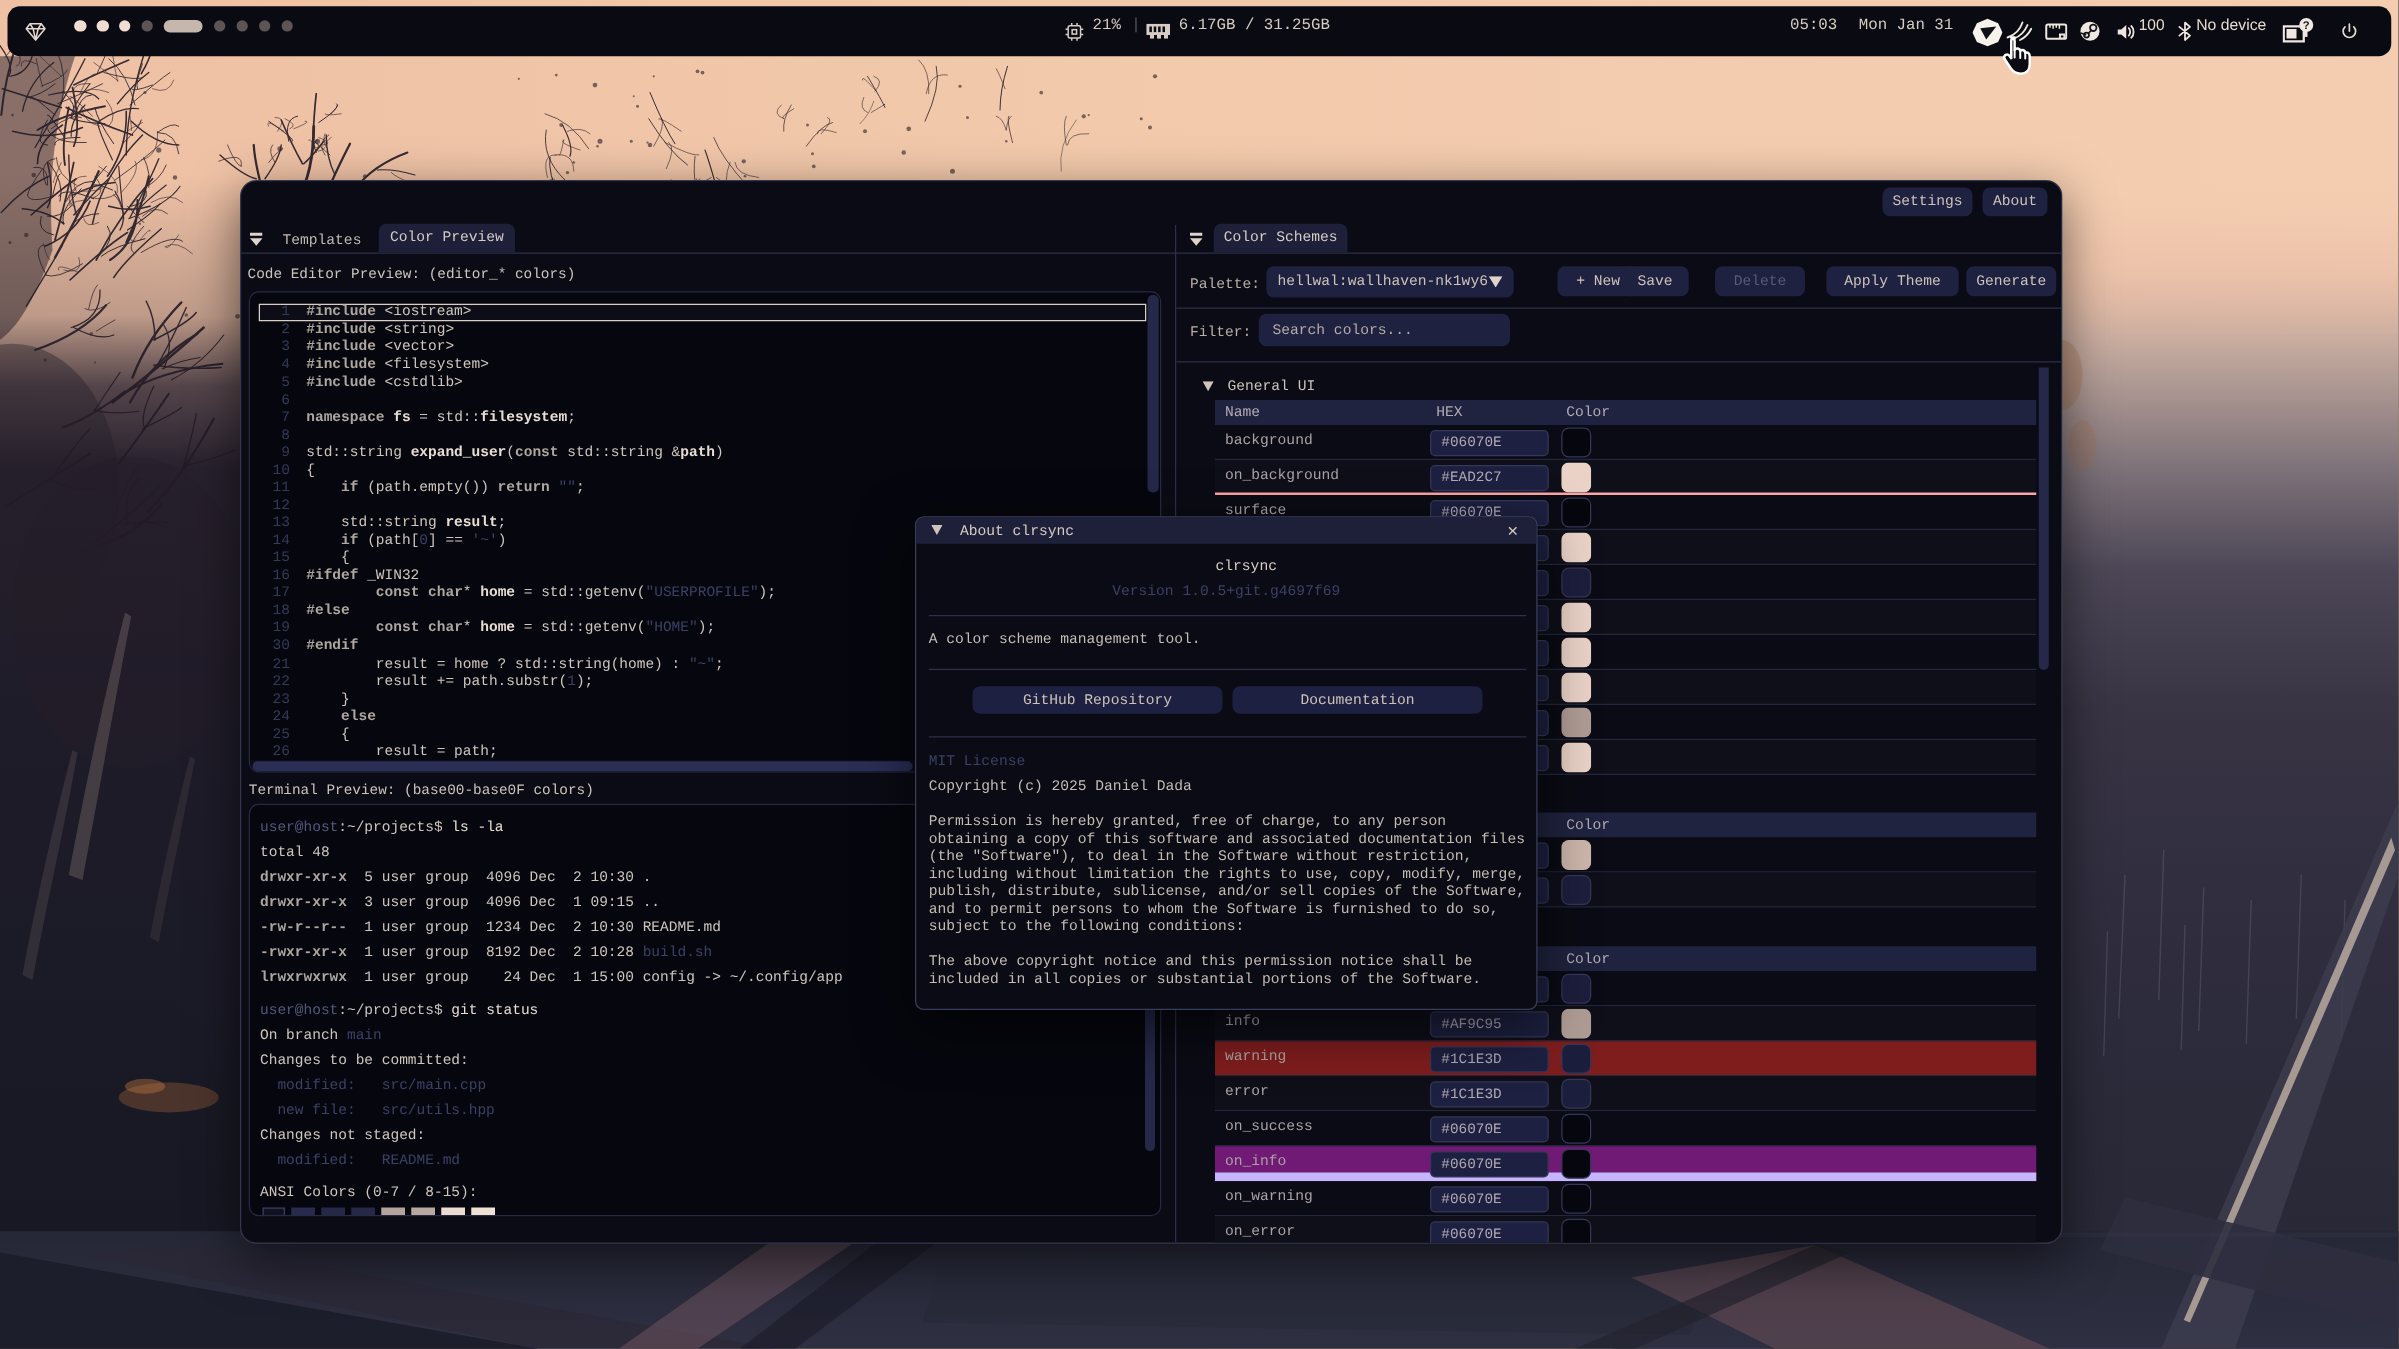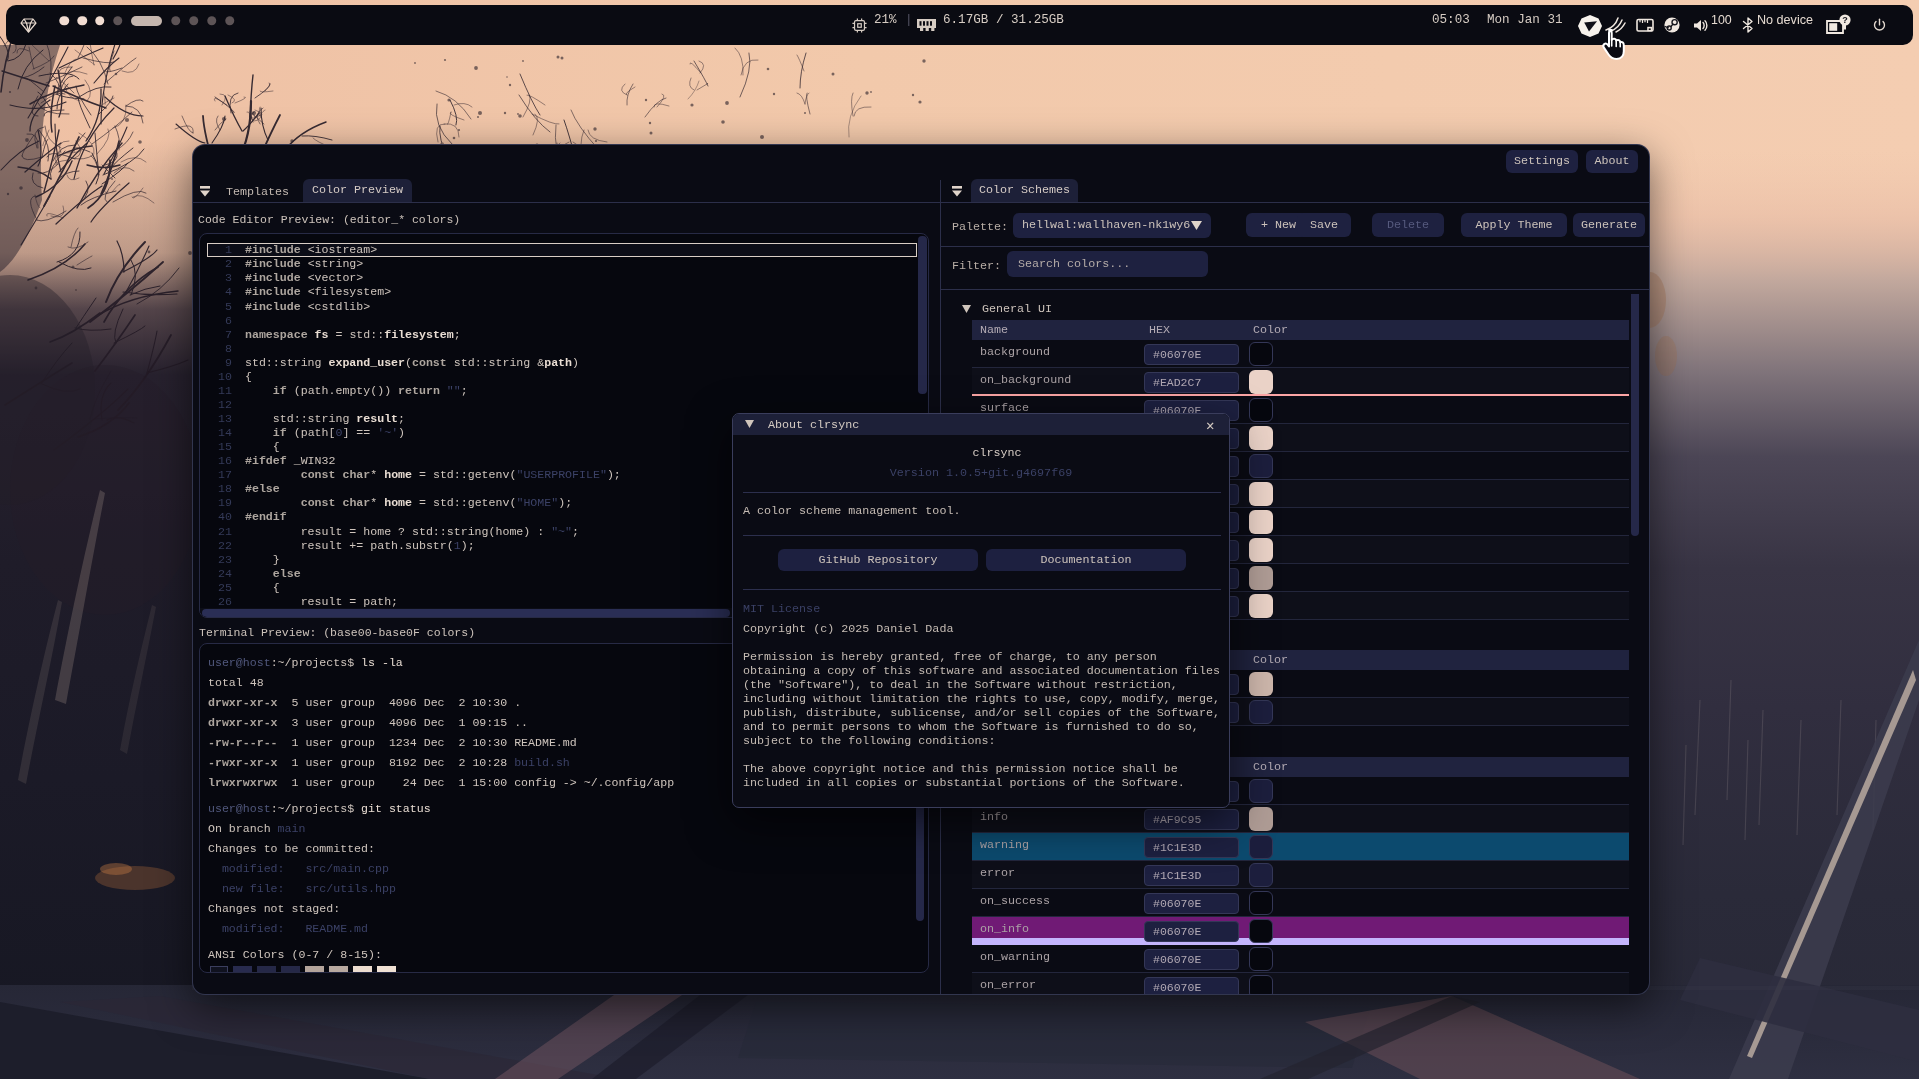--- a/index.html
+++ b/index.html
@@ -537,21 +537,21 @@
 <div class="cl"><span class="ln">10</span>{</div>
 <div class="cl"><span class="ln">11</span>    <span class="kw">if</span> (path.empty()) <span class="kw">return</span> <span class="st">""</span>;</div>
 <div class="cl"><span class="ln">12</span></div>
 <div class="cl"><span class="ln">13</span>    std::string <span class="b">result</span>;</div>
 <div class="cl"><span class="ln">14</span>    <span class="kw">if</span> (path[<span class="st">0</span>] == <span class="st">'~'</span>)</div>
 <div class="cl"><span class="ln">15</span>    {</div>
 <div class="cl"><span class="ln">16</span><span class="kw">#ifdef</span> _WIN32</div>
 <div class="cl"><span class="ln">17</span>        <span class="kw">const</span> <span class="kw">char</span>* <span class="b">home</span> = std::getenv(<span class="st">"USERPROFILE"</span>);</div>
 <div class="cl"><span class="ln">18</span><span class="kw">#else</span></div>
 <div class="cl"><span class="ln">19</span>        <span class="kw">const</span> <span class="kw">char</span>* <span class="b">home</span> = std::getenv(<span class="st">"HOME"</span>);</div>
-<div class="cl"><span class="ln">40</span><span class="kw">#endif</span></div>
+<div class="cl"><span class="ln">30</span><span class="kw">#endif</span></div>
 <div class="cl"><span class="ln">21</span>        result = home ? std::string(home) : <span class="st">"~"</span>;</div>
 <div class="cl"><span class="ln">22</span>        result += path.substr(<span class="st">1</span>);</div>
 <div class="cl"><span class="ln">23</span>    }</div>
 <div class="cl"><span class="ln">24</span>    <span class="kw">else</span></div>
 <div class="cl"><span class="ln">25</span>    {</div>
 <div class="cl"><span class="ln">26</span>        result = path;</div>
 </div>
 <div class="scrollv" style="left:718px;top:2px;width:8.6px;height:158px"></div>
 <div class="abs" style="left:0px;top:374px;width:728px;height:9px;background:#0c0d16"></div>
 <div class="abs" style="left:2px;top:374.5px;width:528px;height:8px;background:#2a2e55;border-radius:4px"></div>
@@ -686,21 +686,21 @@
 <div class="trow" style="left:972px;top:777px;width:657px;height:28px;background:#0a0b14;border-bottom:1px solid #23263c">
           <span style="position:absolute;left:8px;top:5px">success</span>
         </div>
 <div class="hexbox" style="left:1144px;top:780.5px;width:95px;height:21px;line-height:19px">#1C1E3D</div>
 <div class="sw" style="left:1249px;top:779px;background:#1C1E3D;"></div>
 <div class="trow" style="left:972px;top:805px;width:657px;height:28px;background:#0e0f19;border-bottom:1px solid #23263c">
           <span style="position:absolute;left:8px;top:5px">info</span>
         </div>
 <div class="hexbox" style="left:1144px;top:808.5px;width:95px;height:21px;line-height:19px">#AF9C95</div>
 <div class="sw" style="left:1249px;top:807px;background:#AF9C95;border:1px solid rgba(52,55,87,0.0);"></div>
-<div class="trow" style="left:972px;top:833px;width:657px;height:28px;background:#0c4a6e;border-bottom:1px solid #23263c">
+<div class="trow" style="left:972px;top:833px;width:657px;height:28px;background:#7f1d1d;border-bottom:1px solid #23263c">
           <span style="position:absolute;left:8px;top:5px">warning</span>
         </div>
 <div class="hexbox" style="left:1144px;top:836.5px;width:95px;height:21px;line-height:19px">#1C1E3D</div>
 <div class="sw" style="left:1249px;top:835px;background:#1C1E3D;"></div>
 <div class="trow" style="left:972px;top:861px;width:657px;height:28px;background:#0e0f19;border-bottom:1px solid #23263c">
           <span style="position:absolute;left:8px;top:5px">error</span>
         </div>
 <div class="hexbox" style="left:1144px;top:864.5px;width:95px;height:21px;line-height:19px">#1C1E3D</div>
 <div class="sw" style="left:1249px;top:863px;background:#1C1E3D;"></div>
 <div class="trow" style="left:972px;top:889px;width:657px;height:28px;background:#0a0b14;border-bottom:1px solid #23263c">

